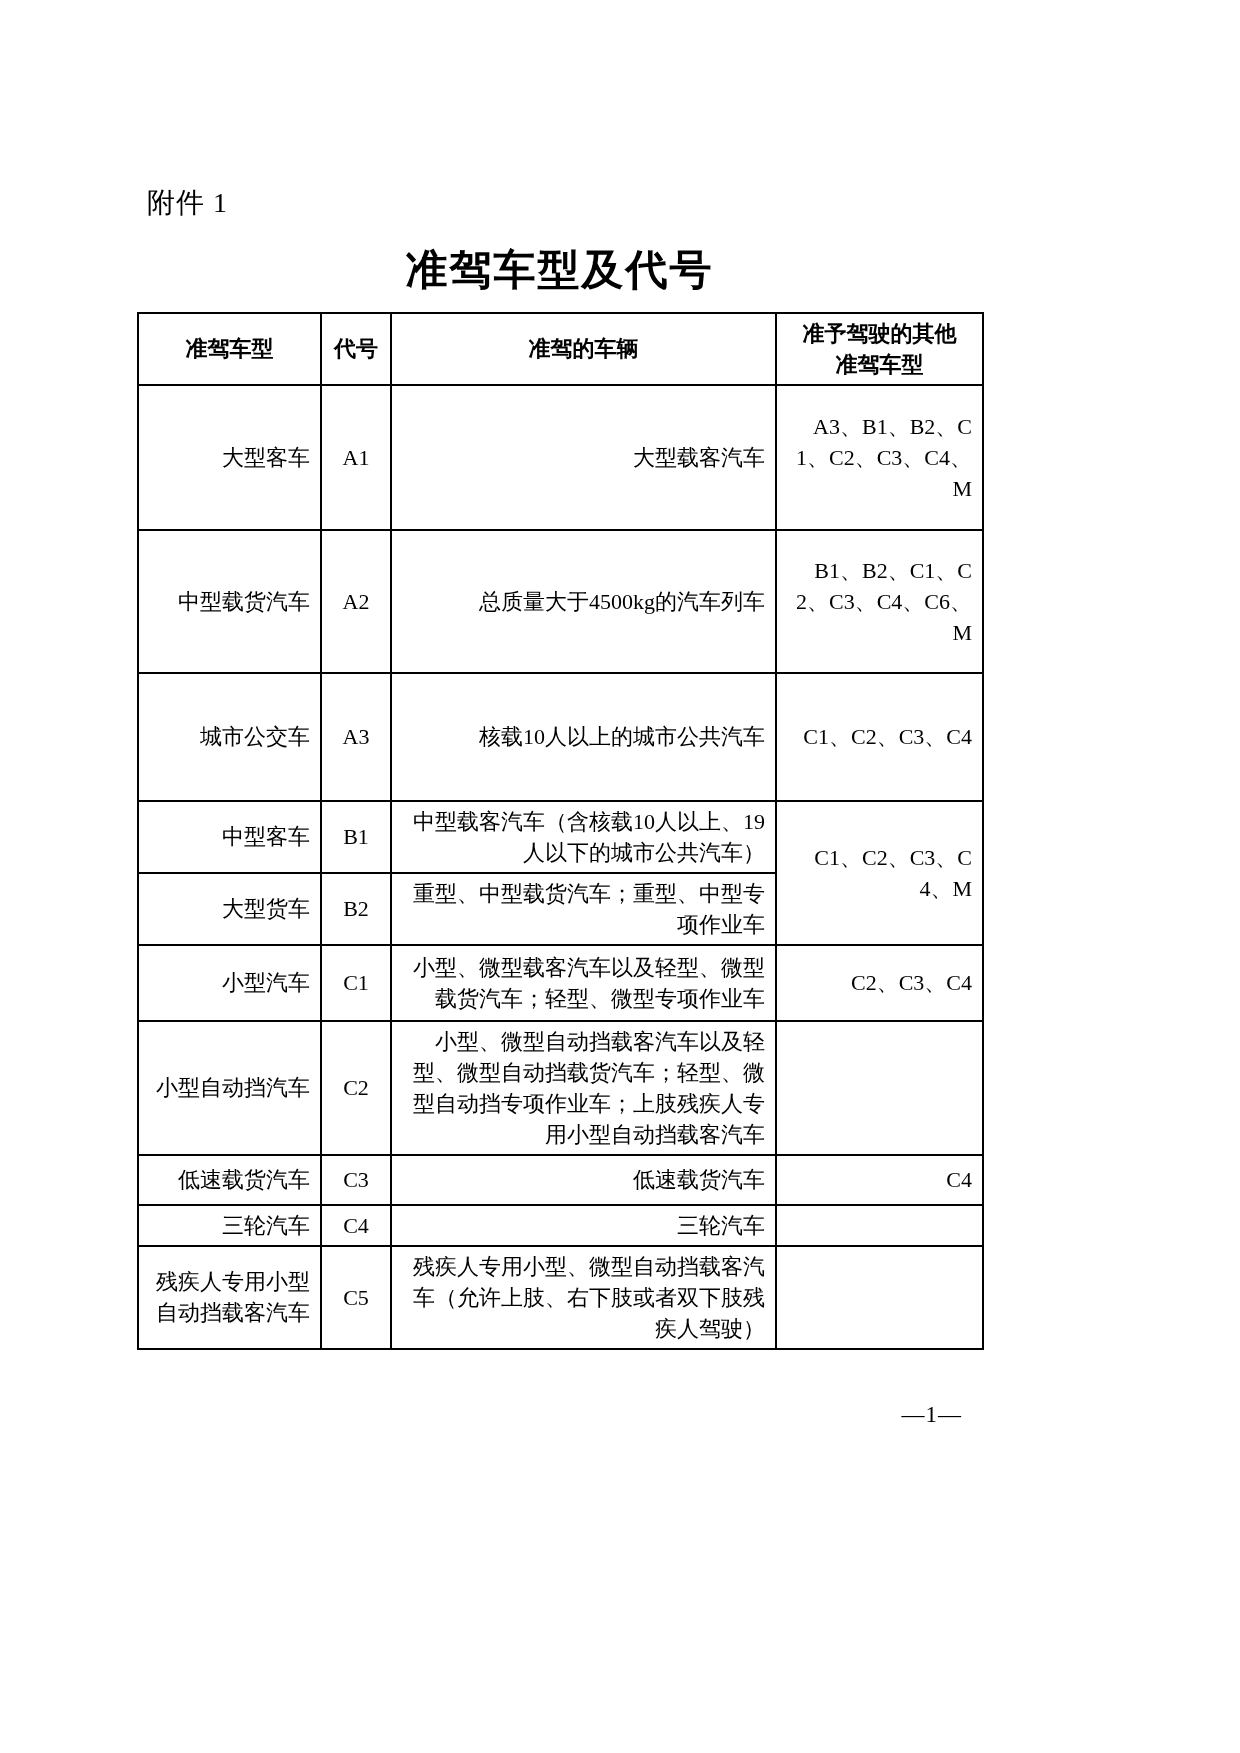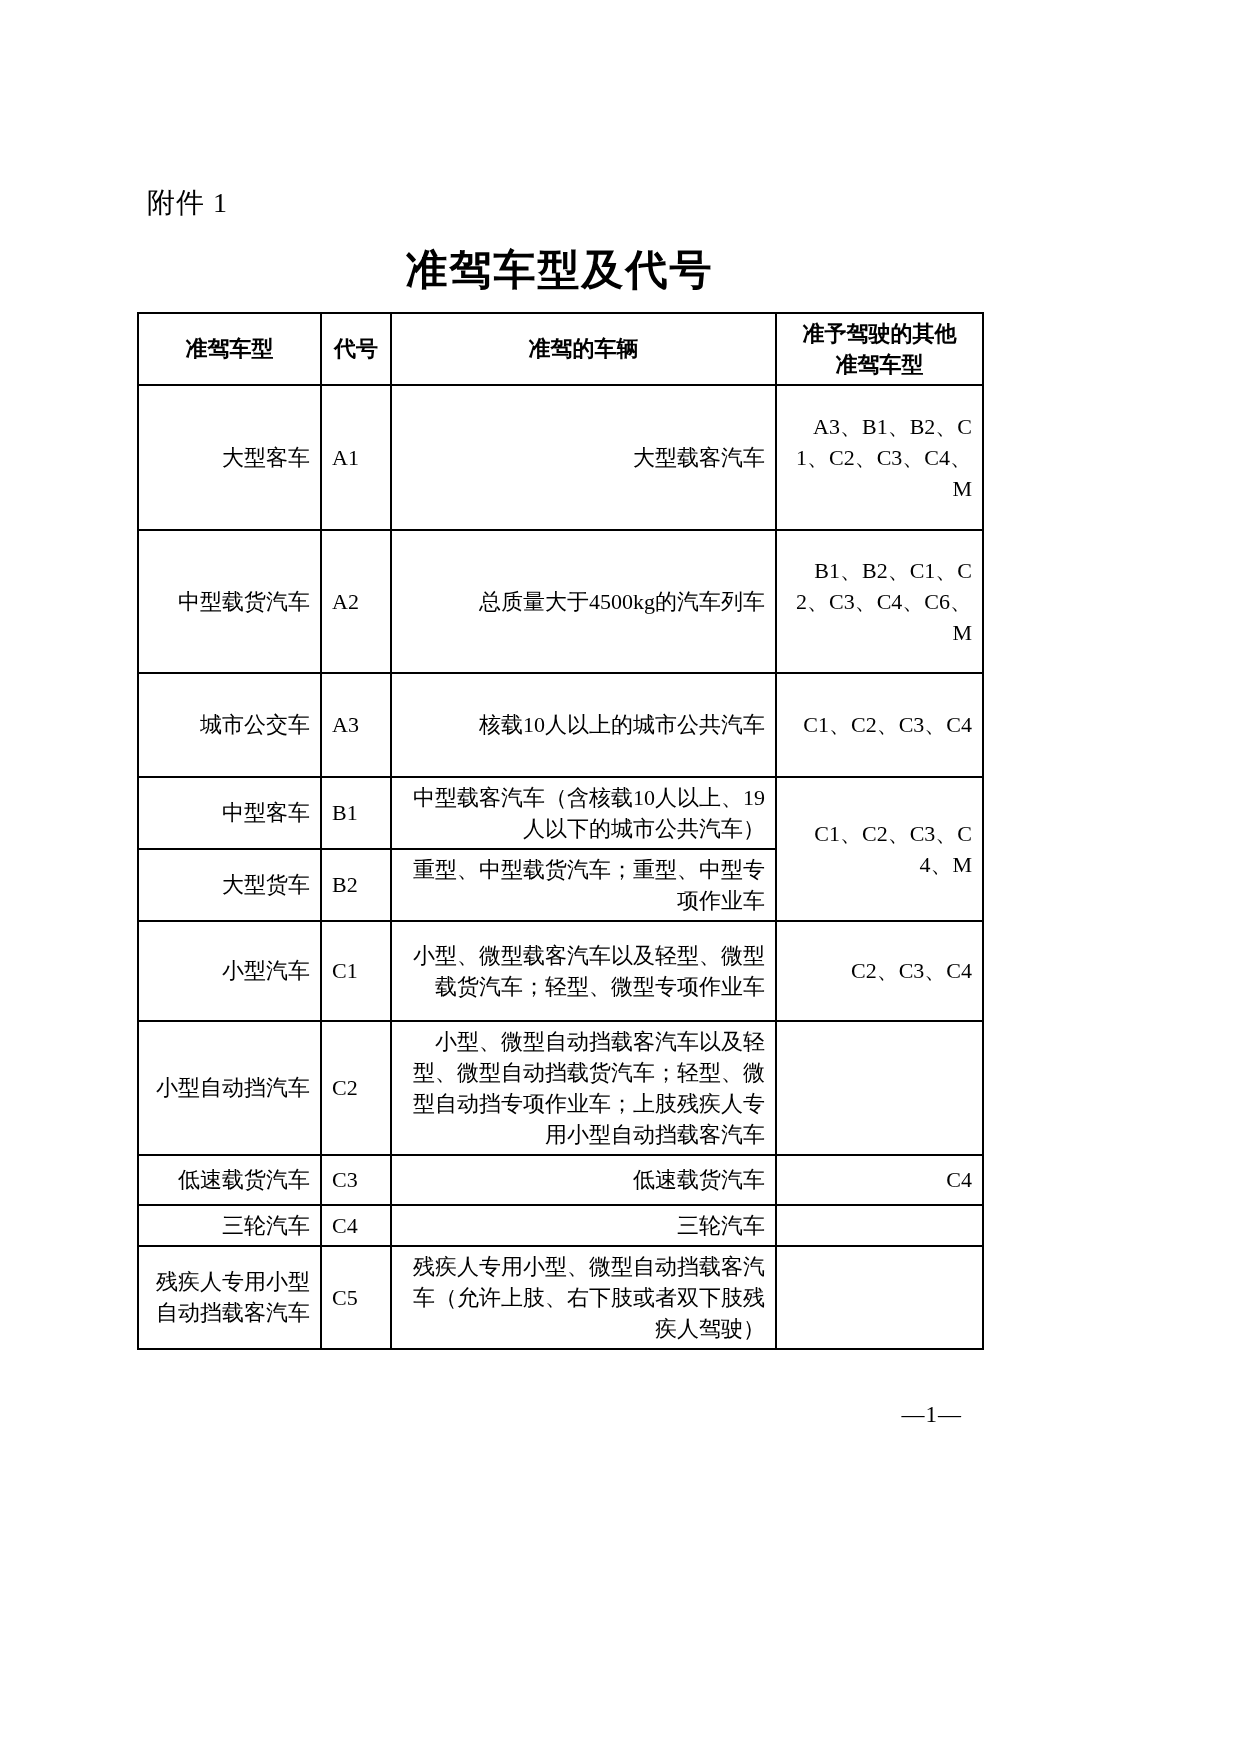--- a/index.html
+++ b/index.html
@@ -45,21 +45,21 @@
     line-height: 31px;
     word-break: break-all;
   }
   table.main th {
     font-family: "Liberation Sans", "DejaVu Sans", sans-serif;
     font-weight: bold;
     text-align: center;
     white-space: pre-line;
     padding: 4px 6px;
   }
-  td.c-code { padding: 4px 2px; margin-top: 40px; }
+  td.c-code { text-align: center; padding: 4px 2px; margin-top: 40px; }
   td.c-type, td.c-veh, td.c-oth { text-align: right; }
   .page-number {
     text-align: right;
     font-size: 23px;
     padding-right: 20px;
     margin-top: 52px;
     letter-spacing: 1px;
   }
 </style>
 </head>
@@ -92,38 +92,38 @@
         <td class="c-code">A1</td>
         <td class="c-veh">大型载客汽车</td>
         <td class="c-oth">A3、B1、B2、C1、C2、C3、C4、M</td>
       </tr>
       <tr style="height:143px">
         <td class="c-type">中型载货汽车</td>
         <td class="c-code">A2</td>
         <td class="c-veh">总质量大于4500kg的汽车列车</td>
         <td class="c-oth">B1、B2、C1、C2、C3、C4、C6、M</td>
       </tr>
-      <tr style="height:104px">
+      <tr style="height:128px">
         <td class="c-type">城市公交车</td>
         <td class="c-code">A3</td>
         <td class="c-veh">核载10人以上的城市公共汽车</td>
         <td class="c-oth">C1、C2、C3、C4</td>
       </tr>
       <tr style="height:70px">
         <td class="c-type">中型客车</td>
         <td class="c-code">B1</td>
         <td class="c-veh">中型载客汽车（含核载10人以上、19人以下的城市公共汽车）</td>
         <td class="c-oth" rowspan="2">C1、C2、C3、C4、M</td>
       </tr>
       <tr style="height:63px">
         <td class="c-type">大型货车</td>
         <td class="c-code">B2</td>
         <td class="c-veh">重型、中型载货汽车；重型、中型专项作业车</td>
       </tr>
-      <tr style="height:100px">
+      <tr style="height:76px">
         <td class="c-type">小型汽车</td>
         <td class="c-code">C1</td>
         <td class="c-veh">小型、微型载客汽车以及轻型、微型载货汽车；轻型、微型专项作业车</td>
         <td class="c-oth">C2、C3、C4</td>
       </tr>
       <tr style="height:127px">
         <td class="c-type">小型自动挡汽车</td>
         <td class="c-code">C2</td>
         <td class="c-veh">小型、微型自动挡载客汽车以及轻型、微型自动挡载货汽车；轻型、微型自动挡专项作业车；上肢残疾人专用小型自动挡载客汽车</td>
         <td class="c-oth"></td>

